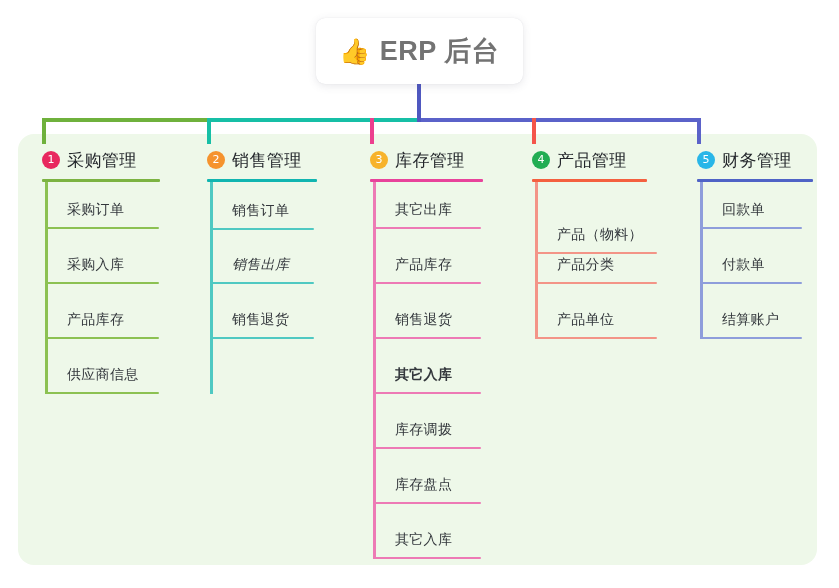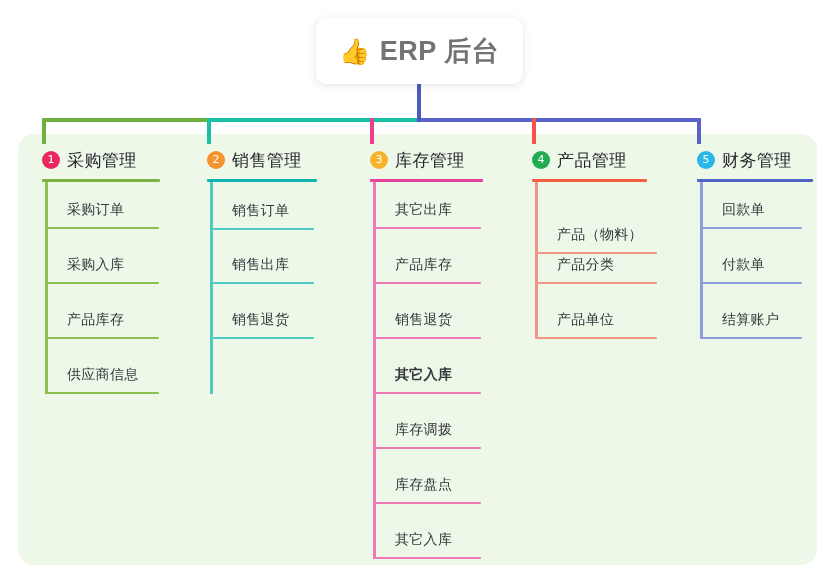--- a/index.html
+++ b/index.html
@@ -203,21 +203,21 @@
           <span class="badge" style="background: rgb(245, 147, 46);">2</span>
           <span class="col-title">销售管理</span>
         </div>
         <div class="head-rule" style="width: 110px; background: rgb(17, 181, 176);"></div>
         <div class="items" style="height: 220px;">
           <div class="spine" style="top: 0px; height: 212px; background: rgb(79, 201, 194);"></div>
           <div class="item" style="top: 1px; width: 104px;">
             <div class="item-label">销售订单</div>
             <div class="item-rule" style="width: 104px; background: rgb(79, 201, 194);"></div>
           </div>
-          <div class="item" style="top: 55px; width: 104px;">
+          <div class="item" style="top: 55px; width: 104px; font-style: italic;">
             <div class="item-label">销售出库</div>
             <div class="item-rule" style="width: 104px; background: rgb(79, 201, 194);"></div>
           </div>
           <div class="item" style="top: 110px; width: 104px;">
             <div class="item-label">销售退货</div>
             <div class="item-rule" style="width: 104px; background: rgb(79, 201, 194);"></div>
           </div>
         </div>
       </div>
       <div class="column" style="left: 370px; top: 148px;">

